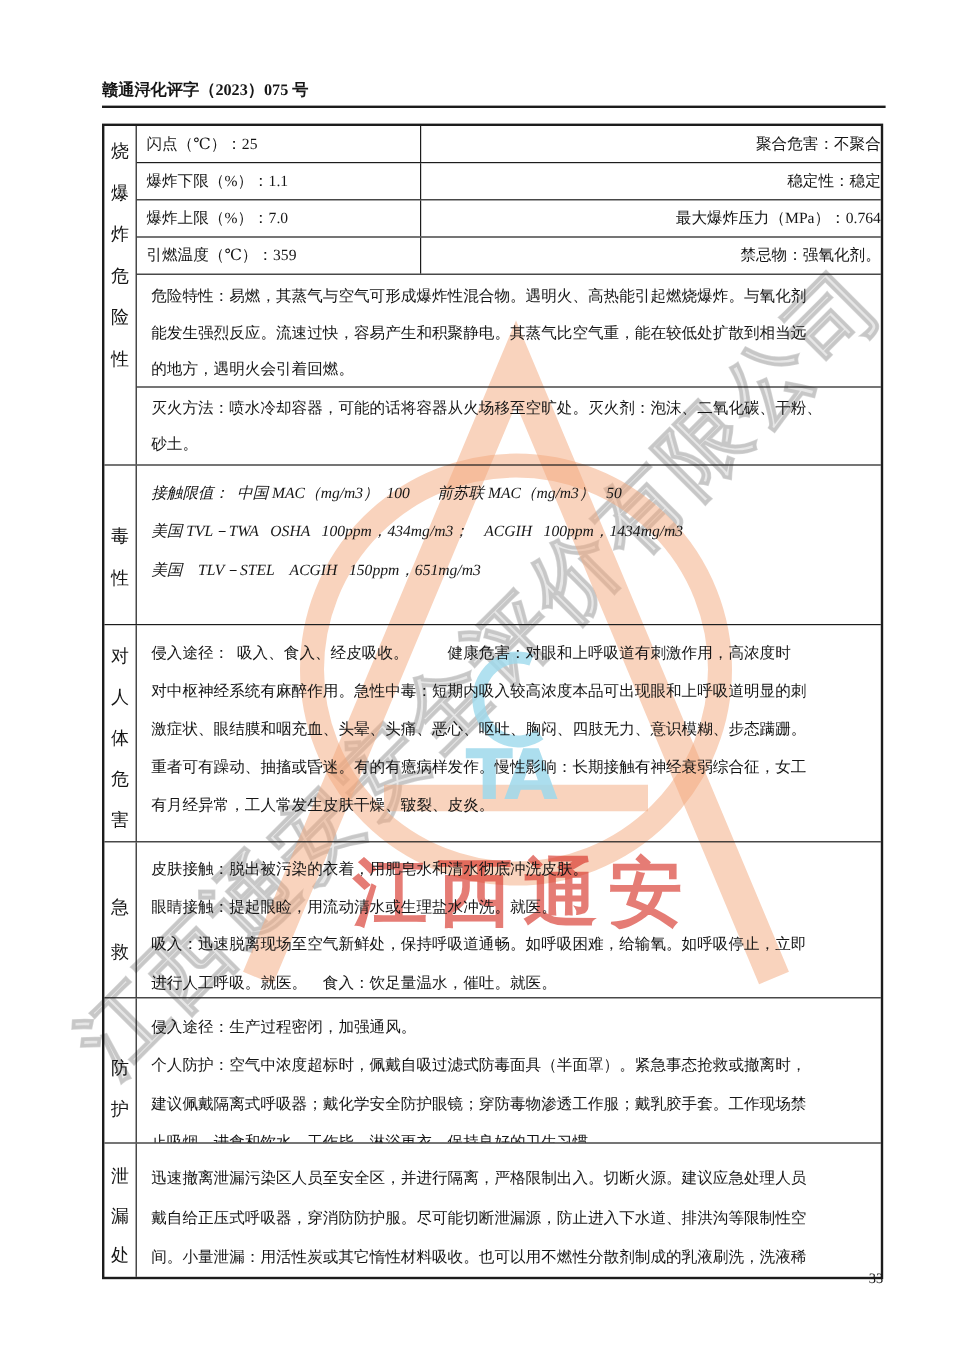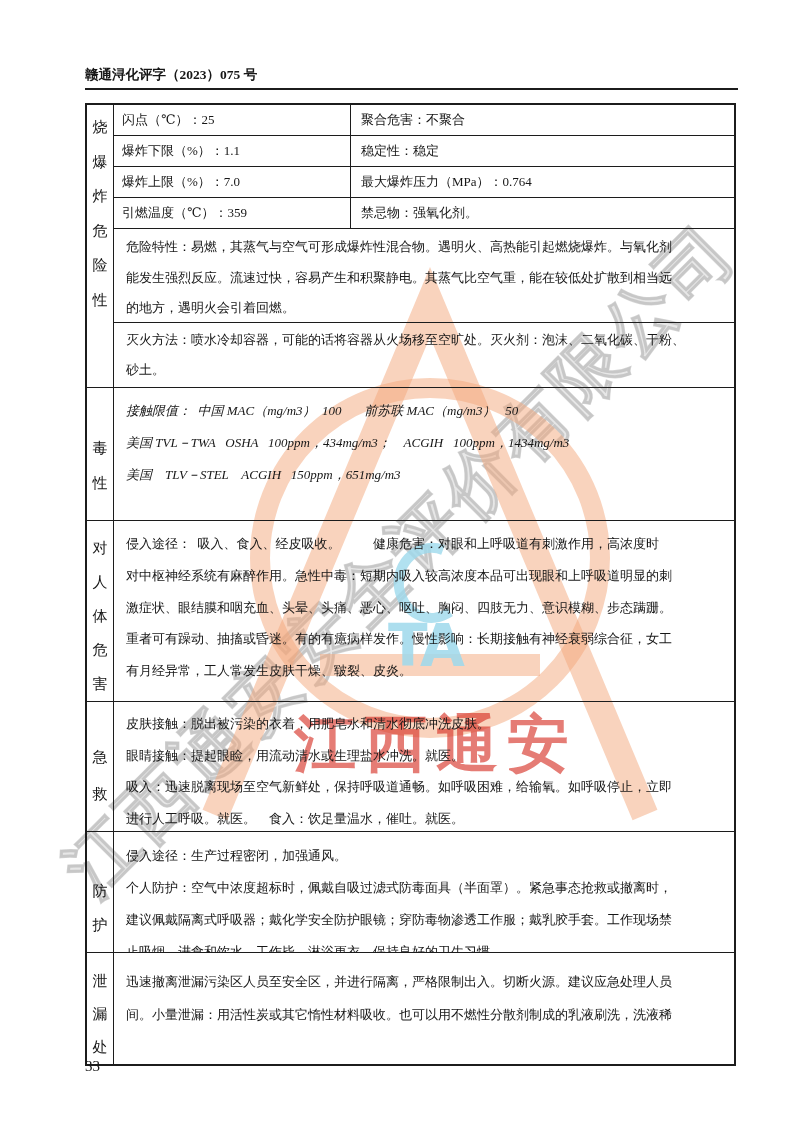--- a/index.html
+++ b/index.html
@@ -25,21 +25,21 @@
     box-sizing:border-box;z-index:3;background:transparent;}
   .sec{display:flex;}
   .sec.bb{border-bottom:1px solid #1c1c1c;}
   .lab{width:27px;border-right:1px solid #1c1c1c;display:flex;flex-direction:column;
     align-items:center;font-size:15px;flex:none;box-sizing:border-box;}
   .lab span{display:block;}
   .cnt{flex:1;min-width:0;}
   .t{white-space:pre;overflow:hidden;font-size:13px;}
   .pair-row{display:flex;height:30px;line-height:30px;border-bottom:1px solid #1c1c1c;}
   .pair-left{width:237px;border-right:1px solid #1c1c1c;padding-left:8px;box-sizing:border-box;flex:none;}
-  .pair-right{flex:1;padding-left:10px;min-width:0;}
+  .pair-right{flex:1;padding-left:10px;min-width:0;text-align:right;}
   .para{padding-left:12px;box-sizing:border-box;overflow:hidden;}
   .hazard{height:94px;border-bottom:1px solid #1c1c1c;padding-top:3px;}
   .hazard .t{line-height:30.5px;}
   .fire{height:64px;padding-top:2px;}
   .fire .t{line-height:30px;}
   #sec-a .lab{padding-top:5px;}  #sec-a .lab span{line-height:34.5px;}
   #sec-b .cnt{height:132px;padding-top:7px;box-sizing:content-box;}
   #sec-b .t{line-height:32px;padding-left:12px;}
   #sec-b .lab{padding-top:43px;} #sec-b .lab span{line-height:35px;}
   #sec-c .cnt{height:166px;padding-top:7px;}
@@ -51,22 +51,22 @@
   #sec-e .cnt{height:120px;padding-top:8px;}
   #sec-e .t{line-height:32px;padding-left:12px;}
   #sec-e .lab{padding-top:42px;} #sec-e .lab span{line-height:34px;}
   #sec-f .cnt{height:101px;padding-top:1px;}
   #sec-f .t{line-height:33px;padding-left:12px;padding-top:0;}
   #sec-f .cnt{padding-top:12px;}
   #sec-f .lab{padding-top:12px;} #sec-f .lab span{line-height:33px;}
   #sec-b .cnt,#sec-c .cnt,#sec-d .cnt,#sec-e .cnt,#sec-f .cnt{box-sizing:border-box;overflow:hidden;}
   #sec-b .cnt{height:132px;font-style:italic;} #sec-c .cnt{height:166px;} #sec-d .cnt{height:129px;}
   #sec-e .cnt{height:120px;} #sec-f .cnt{height:101px;}
-  .pgnum{position:absolute;left:85px;top:1058px;width:651px;text-align:left;
-    font-size:15px;z-index:3;}
+  .pgnum{position:absolute;left:85px;top:1058px;width:651px;text-align:right;
+    font-size:12px;z-index:3;}
 </style>
 </head>
 <body>
 
 <div class="page">
 
   <div class="wm-diagonal">江西通安安全评价有限公司</div>
 
   <svg class="wm-logo" width="560" height="570" viewBox="0 0 560 570">
     <g>
@@ -181,20 +181,21 @@
     </div>
 
     <div class="sec" id="sec-f">
       <div class="lab">
         <span>泄</span>
         <span>漏</span>
         <span>处</span>
       </div>
       <div class="cnt">
         <div class="t">迅速撤离泄漏污染区人员至安全区，并进行隔离，严格限制出入。切断火源。建议应急处理人员</div>
+        <div class="t">戴自给正压式呼吸器，穿消防防护服。尽可能切断泄漏源，防止进入下水道、排洪沟等限制性空</div>
         <div class="t">间。小量泄漏：用活性炭或其它惰性材料吸收。也可以用不燃性分散剂制成的乳液刷洗，洗液稀</div>
       </div>
     </div>
 
   </div>
 
   <div class="pgnum">33</div>
 
 </div>
 

